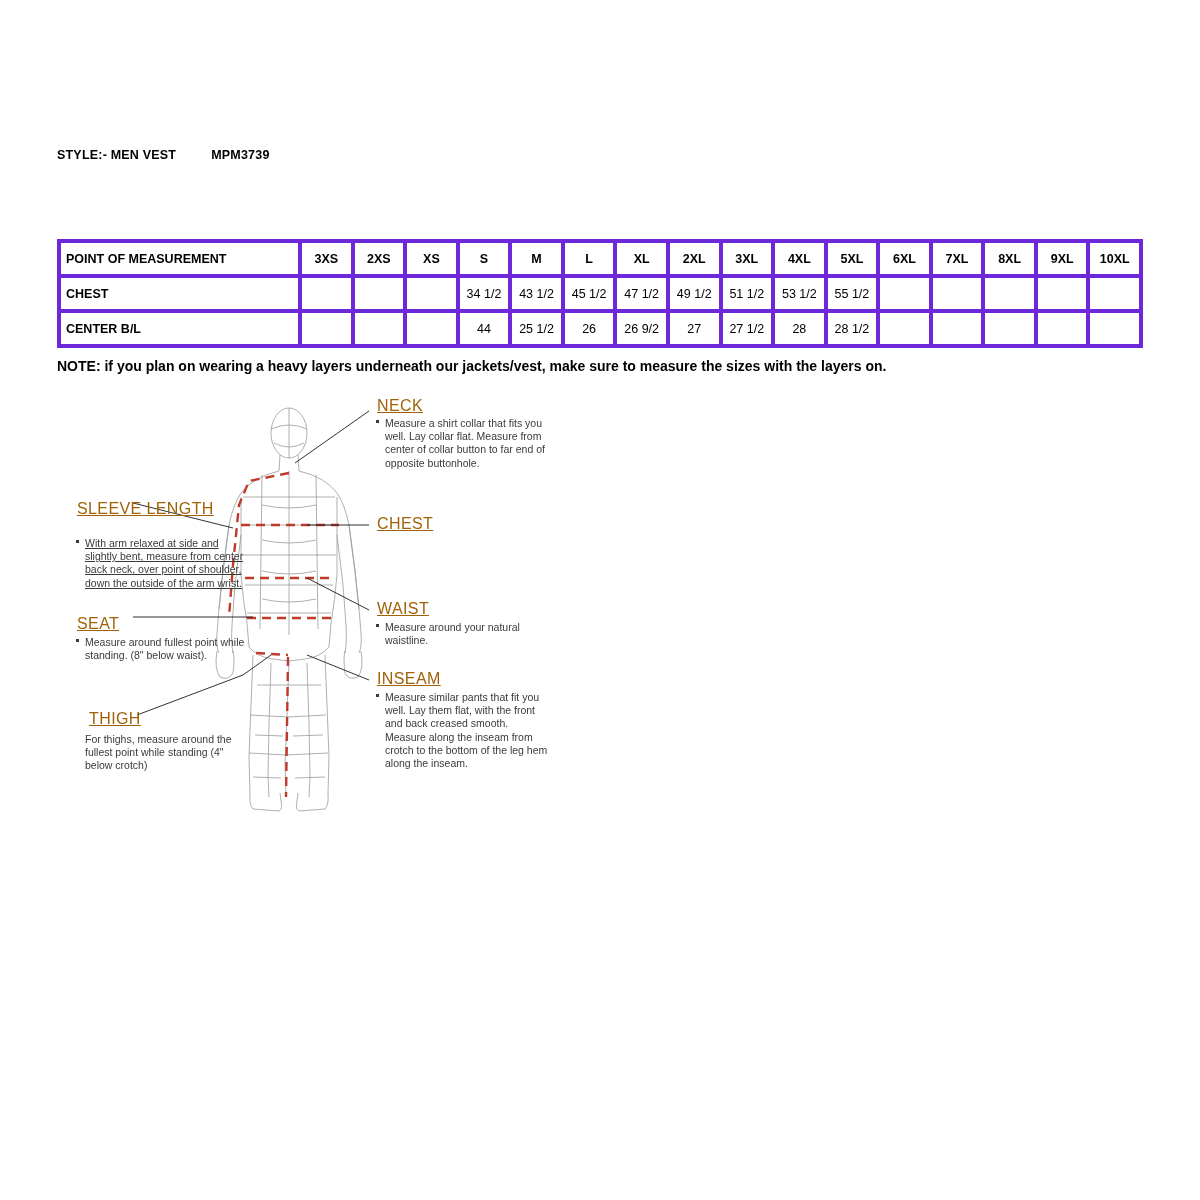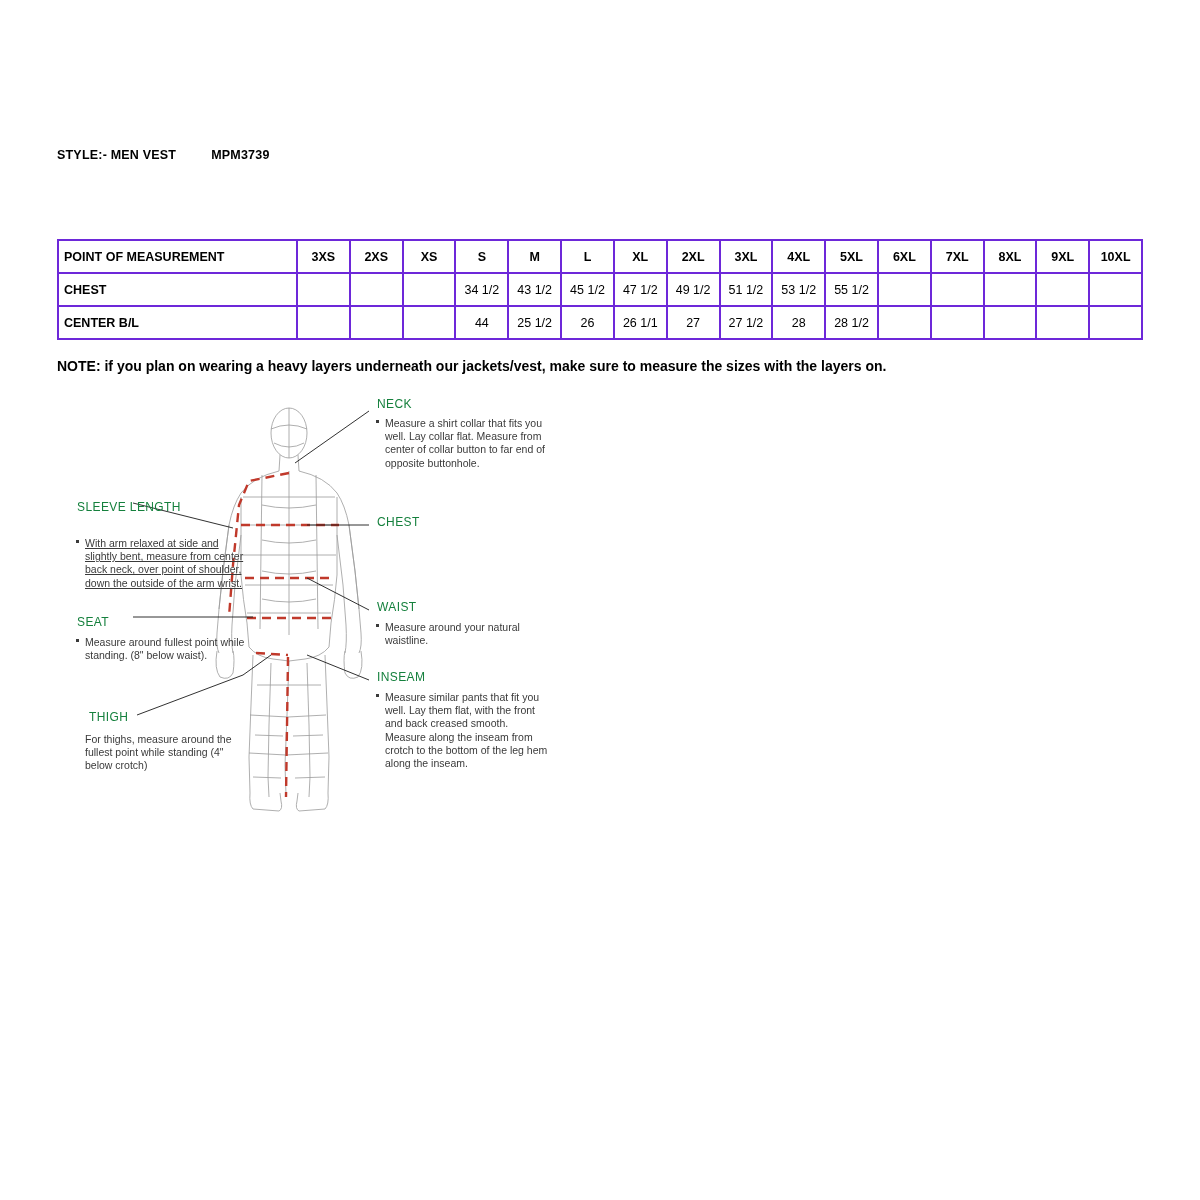--- a/index.html
+++ b/index.html
@@ -42,21 +42,21 @@
     left: 57px;
     top: 239px;
     width: 1086px;
   }
   table.size-table {
     border-collapse: collapse;
     width: 1086px;
     table-layout: fixed;
   }
   table.size-table td, table.size-table th {
-    border: 2px solid #6d28d9;
+    border: 4px solid #6d28d9;
     height: 31px;
     font-size: 12.5px;
     text-align: center;
     vertical-align: middle;
     padding: 0;
     font-weight: bold;
   }
   table.size-table td.pom {
     text-align: left;
     padding-left: 5px;
@@ -87,24 +87,25 @@
     width: 560px;
     height: 470px;
   }
   .diagram svg {
     position: absolute;
     left: 0; top: 0;
   }
 
   .dg-title {
     position: absolute;
-    font-size: 12px;
-    color: #15803d;
+    font-size: 16px;
+    color: #a16207;
     letter-spacing: 0.4px;
     font-family: "Liberation Sans", sans-serif;
+    text-decoration: underline;
   }
   .dg-body {
     position: absolute;
     font-size: 10.5px;
     line-height: 13.2px;
     color: #3a3a3a;
     font-family: "Liberation Sans", sans-serif;
   }
   .dg-body .bullet {
     position: absolute;
@@ -168,21 +169,21 @@
           <td class="val"></td>
         </tr>
         <tr>
           <td class="pom">CENTER B/L</td>
           <td class="val"></td>
           <td class="val"></td>
           <td class="val"></td>
           <td class="val">44</td>
           <td class="val">25 1/2</td>
           <td class="val">26</td>
-          <td class="val">26 1/1</td>
+          <td class="val">26 9/2</td>
           <td class="val">27</td>
           <td class="val">27 1/2</td>
           <td class="val">28</td>
           <td class="val">28 1/2</td>
           <td class="val"></td>
           <td class="val"></td>
           <td class="val"></td>
           <td class="val"></td>
           <td class="val"></td>
         </tr>

